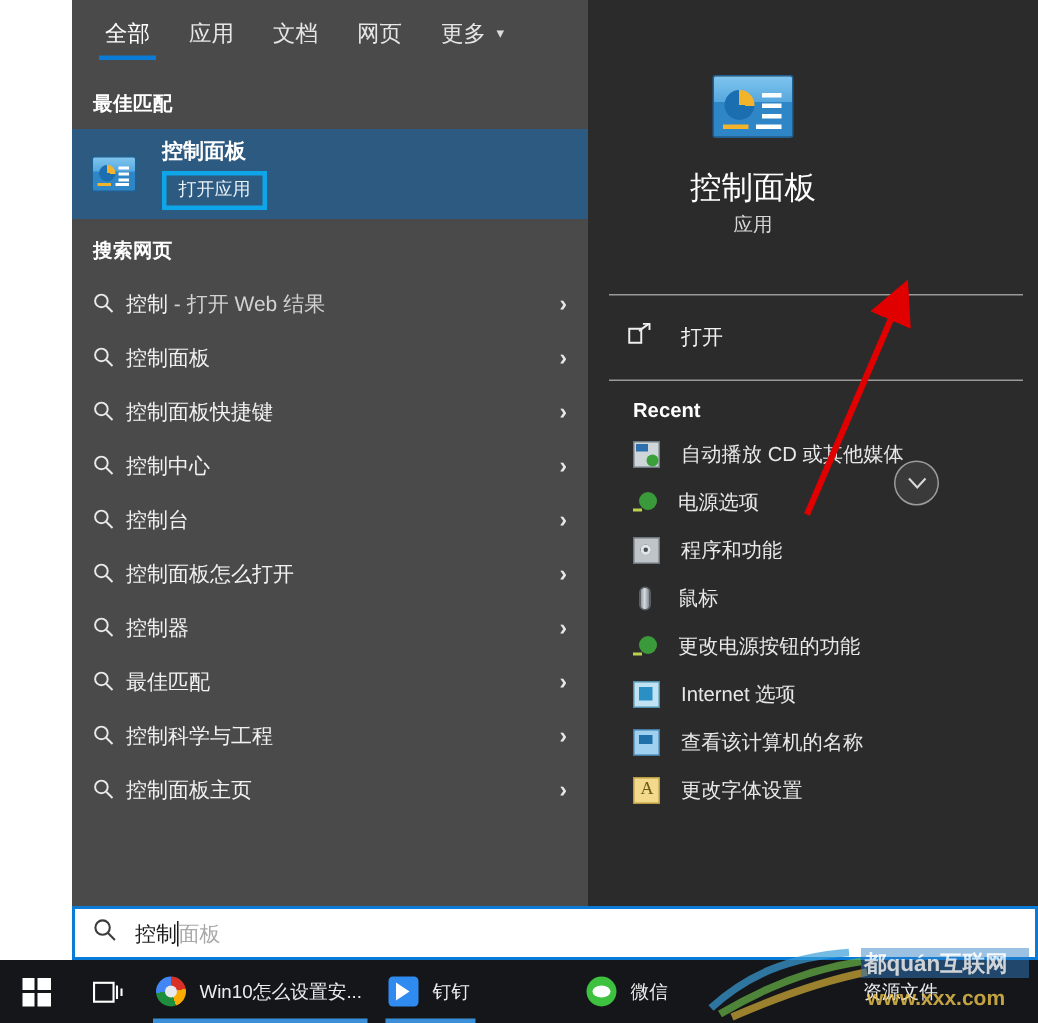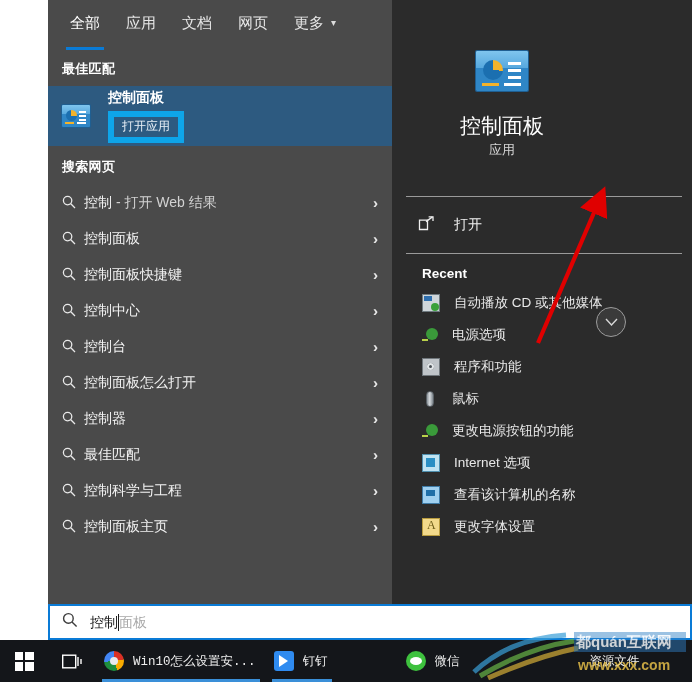--- a/index.html
+++ b/index.html
@@ -63,21 +63,21 @@
     padding: 14px 0 0 22px;
     box-sizing: border-box;
     position: relative;
   }
   .tab {
     position: relative;
     color: #e6e6e6;
     font-size: 15px;
     line-height: 18px;
     margin-right: 26px;
-    padding-bottom: 18px;
+    padding-bottom: 8px;
     cursor: default;
     white-space: nowrap;
   }
   .tab.active { color: #ffffff; }
   .tab.active::after {
     content: "";
     position: absolute;
     left: -4px; right: -4px; bottom: 0;
     height: 3px;
     background: #0a7bd6;
@@ -150,21 +150,21 @@
   .cp-icon.big .bar2 { left: 28px; bottom: 5px; width: 17px; height: 3px; }
 
   .best-text { margin-left: 18px; }
   .best-title {
     color: #ffffff; font-size: 14px; font-weight: bold; line-height: 17px;
   }
   .open-app-btn {
     display: inline-block;
     margin-top: 5px;
     padding: 2px 8px 3px;
-    border: 6px solid #0ea5e9;
+    border: 3px solid #0ea5e9;
     color: #eaf1f7;
     font-size: 12px;
     line-height: 15px;
     background: transparent;
     cursor: default;
   }
 
   
   .sugg {
     height: 36px;
@@ -353,21 +353,21 @@
     display: flex;
     align-items: center;
     cursor: default;
     flex: none;
     position: relative;
   }
   .tb-start { width: 48px; justify-content: center; }
   .win-logo { width: 19px; height: 19px; display: grid; grid-template-columns: 1fr 1fr; grid-template-rows: 1fr 1fr; gap: 2.5px; }
   .win-logo i { background: #ffffff; display: block; }
   .tb-taskview { width: 48px; justify-content: center; }
-  .tb-app { padding: 0 10px 0 8px; max-width: 160px; font-family: Liberation Mono, monospace; }
+  .tb-app { padding: 0 10px 0 8px; max-width: 160px; }
   .tb-app .tb-label {
     color: #ececec;
     font-size: 12.5px;
     margin-left: 9px;
     white-space: nowrap;
     overflow: hidden;
     text-overflow: ellipsis;
   }
   .tb-underline {
     position: absolute;

